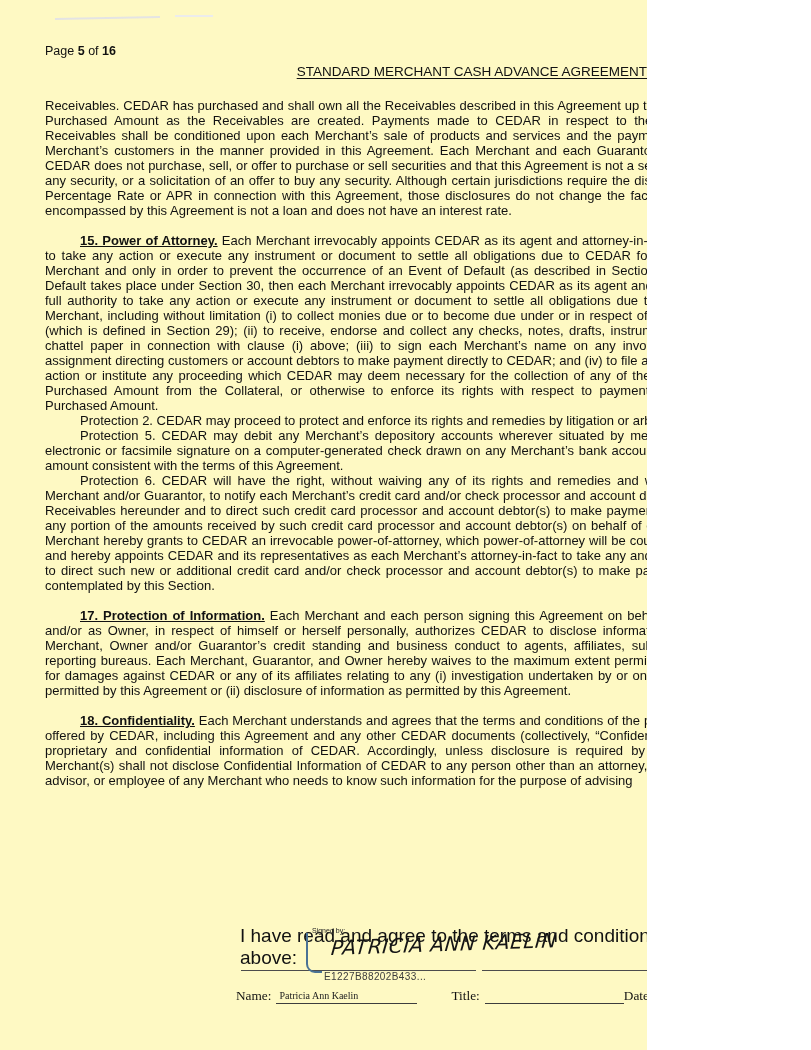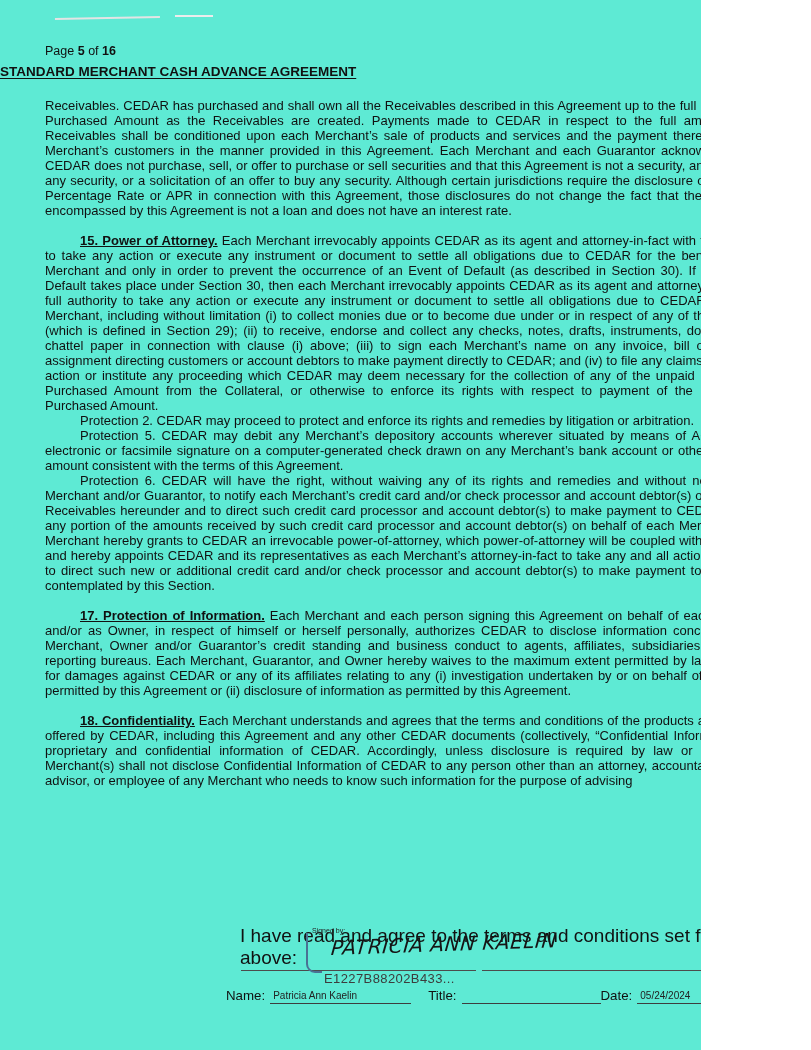--- a/index.html
+++ b/index.html
@@ -1,19 +1,19 @@
 <!DOCTYPE html>
 <html><head>
 <meta charset="utf-8">
 <style>
   html,body { margin:0; padding:0; background:#ffffff; }
   .page {
     position:relative;
-    width:701px; height:1050px;
-    background:#5eead4;
+    width:647px; height:1050px;
+    background:#fef9c3;
     font-family:"Liberation Sans", sans-serif;
     color:#1a1a1a;
     overflow:hidden;
     box-sizing:border-box;
   }
   .scan-artifact {
     position:absolute; left:55px; top:17px; width:105px; height:6px;
     border-top:2px solid #e4e4e4;
     transform:rotate(-1deg);
   }
@@ -21,22 +21,22 @@
     position:absolute; left:175px; top:15px; width:38px; height:4px;
     border-top:2px solid #ececec;
   }
   .page-num {
     position:absolute; left:45px; top:44px;
     font-size:12.5px; color:#111;
   }
   .page-num b { font-weight:bold; }
   .doc-title {
     position:absolute; left:0; right:0; top:64px;
-    text-align:left;
-    font-size:13.5px; font-weight:bold;
+    text-align:right;
+    font-size:13.5px; font-weight:normal;
     text-decoration:underline;
     text-underline-offset:2px;
     color:#111;
   }
   .body-text {
     position:absolute; left:45px; top:98px; width:726px;
     font-size:13px; line-height:15px;
     text-align:justify;
     color:#111;
   }
@@ -72,38 +72,38 @@
     letter-spacing:0.5px;
     white-space:nowrap;
     z-index:1;
   }
   .sig-lines { position:absolute; left:241px; top:970px; display:flex; gap:6px; }
   .sig-line { border-top:1.6px solid #4c4c4c; height:0; }
   .sig-line.l1 { width:235px; }
   .sig-line.l2 { width:284px; }
   .sig-id {
     position:absolute; left:324px; top:971px;
-    font-size:13px; color:#3c3c3c; letter-spacing:0.4px;
+    font-size:10px; color:#3c3c3c; letter-spacing:0.4px;
   }
   .fields-row {
-    position:absolute; left:226px; top:988px;
-    display:flex; align-items:center;
-    font-size:13.3px; color:#111;
+    position:absolute; left:236px; top:988px;
+    display:flex; align-items:flex-start;
+    font-size:13.3px; color:#111;font-family:Liberation Serif, serif;
   }
   .flabel { padding-bottom:1px; }
   .fcell {
     display:inline-flex; align-items:flex-end;
     border-bottom:1.6px solid #3d3d3d;
     height:16px; margin-left:5px; box-sizing:border-box;
   }
   .fcell .fval { font-size:10px; padding:0 2px 2px 3px; color:#222; white-space:nowrap; }
   .fcell.fname { width:141px; }
   .fcell.ftitle { width:139px; }
   .fcell.fdate { width:100px; }
-  .ml-t { margin-left:17px; }
+  .ml-t { margin-left:34px; }
   .ml-d { }
 </style>
 </head>
 <body>
 
 <div class="page">
 
   <div class="scan-artifact"></div>
   <div class="scan-artifact2"></div>
 

